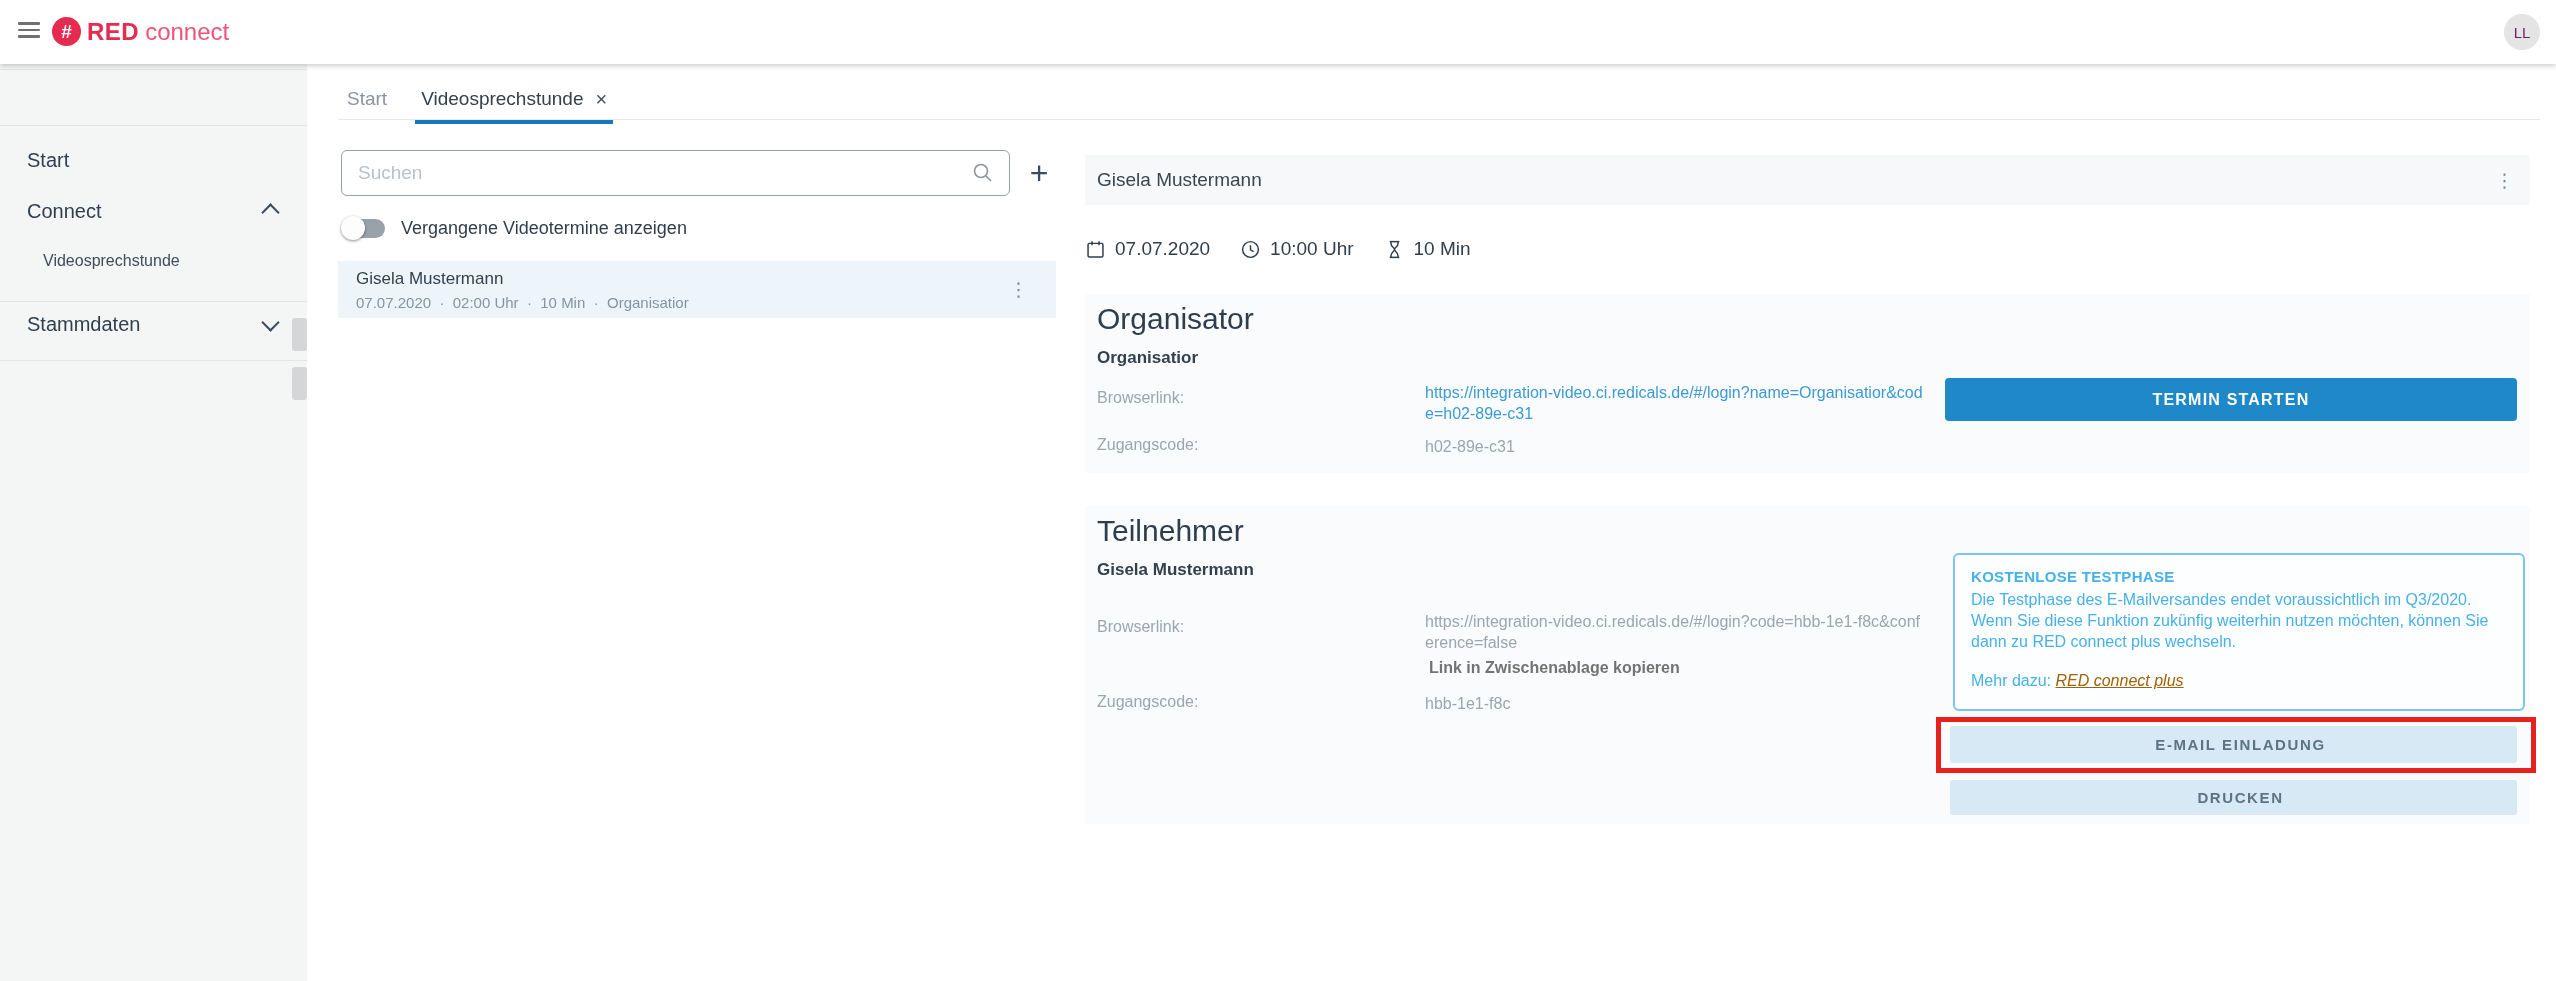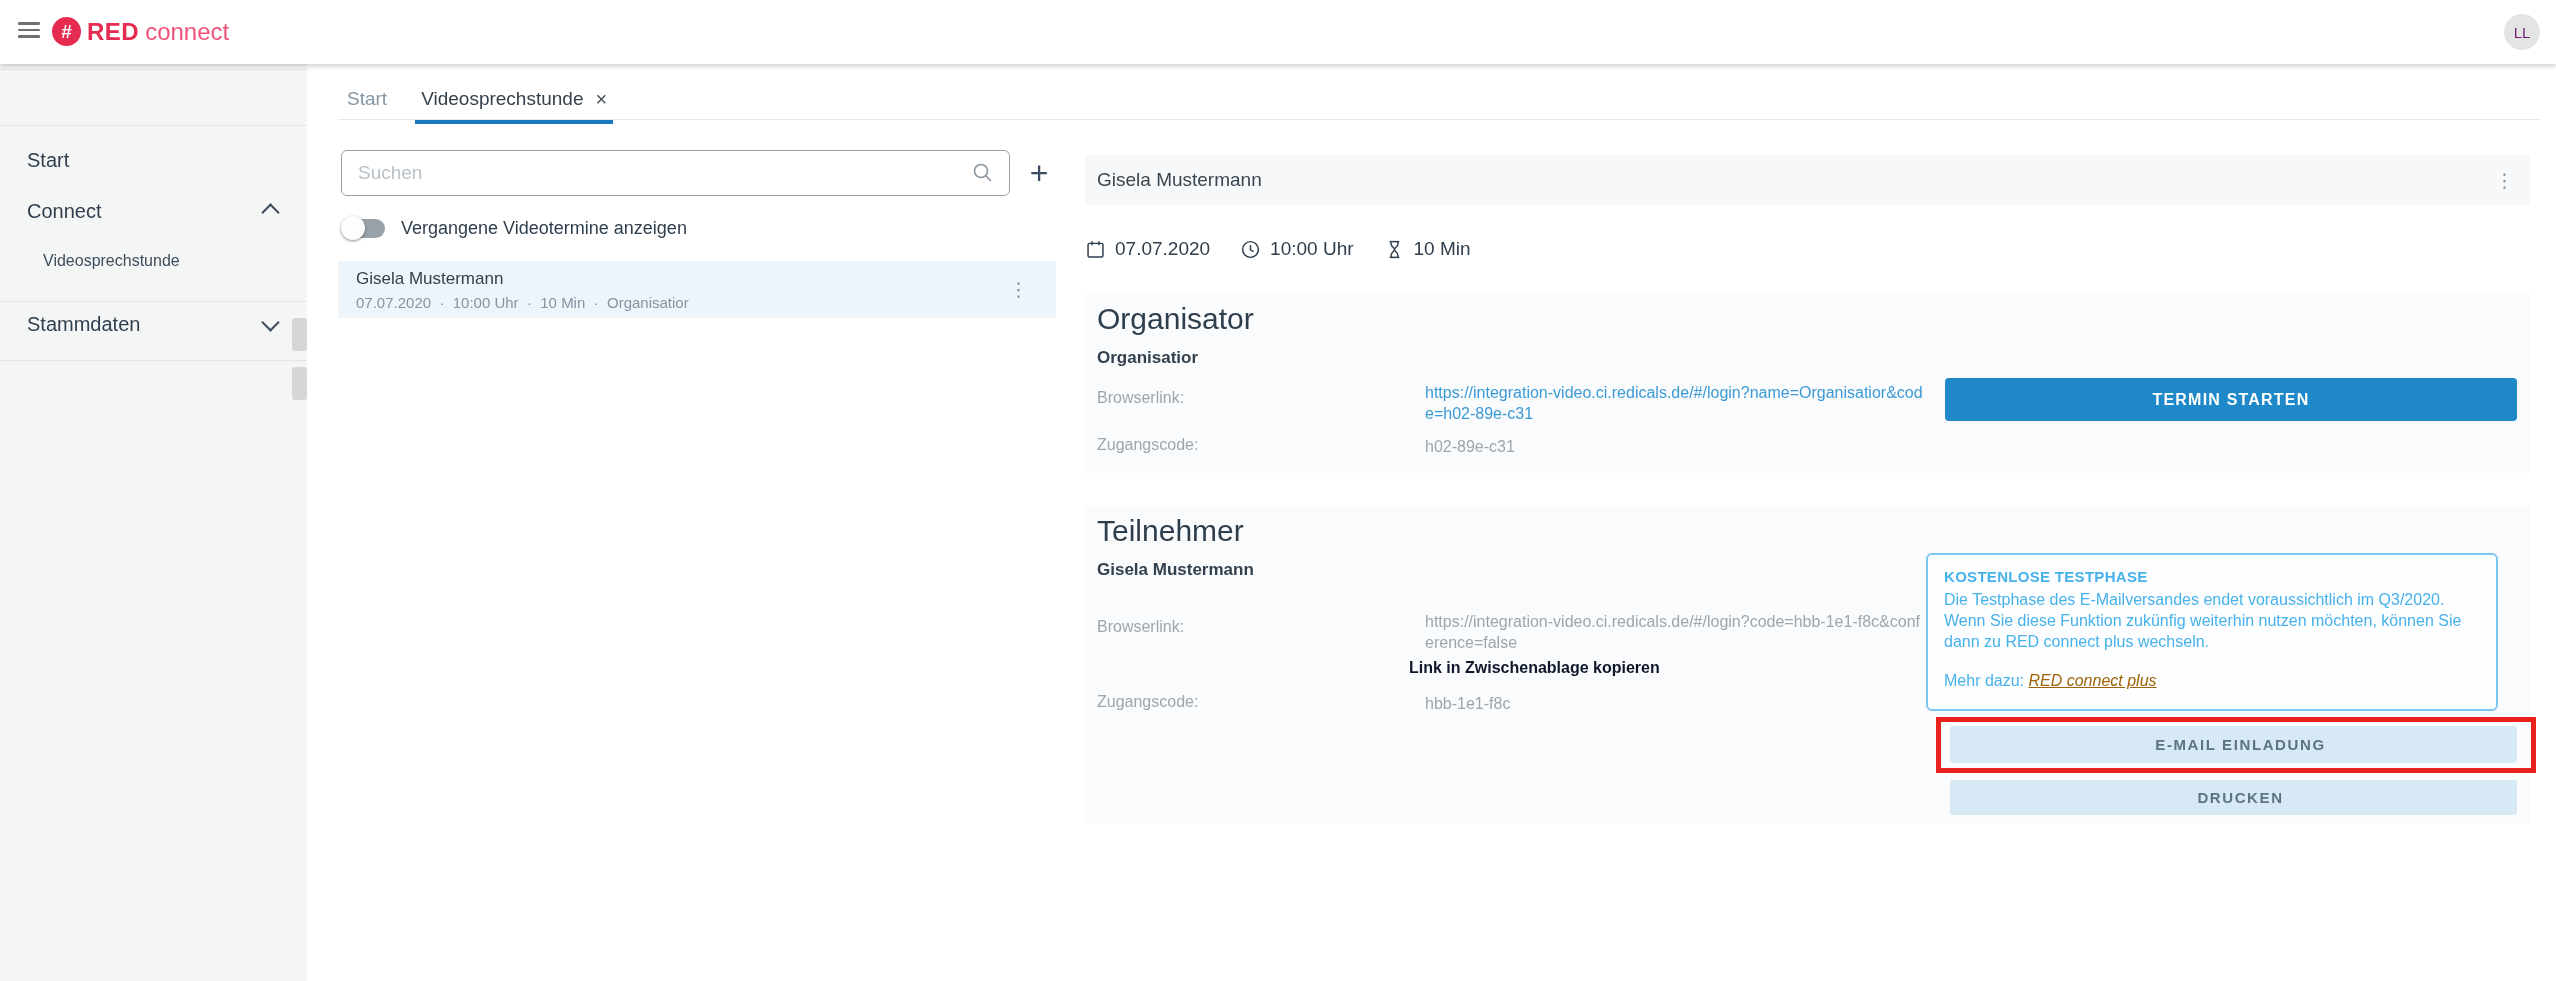--- a/index.html
+++ b/index.html
@@ -74,29 +74,29 @@
   .info-item{display:flex;align-items:center;gap:9px;font-size:19px;color:#2f3e4d;}
   .info-item svg{display:block;}
 
   .card{position:absolute;left:1085px;width:1445px;background:#fafbfc;}
   .card-h{position:absolute;left:12px;font-size:30px;font-weight:normal;color:#2f3e4d;margin:0;}
   .card-sub{position:absolute;left:12px;font-size:17px;font-weight:bold;color:#33414e;}
   .fld-label{position:absolute;left:12px;font-size:16px;color:#9ba6ae;}
   .fld-value{position:absolute;left:340px;font-size:16px;color:#9ba6ae;line-height:21px;}
   .link-blue{color:#3b9ad6;}
   .wrapval{width:500px;word-break:break-all;}
-  .copy-link{position:absolute;left:324px;font-size:16px;font-weight:bold;color:#0f172a;cursor:pointer;}
+  .copy-link{position:absolute;left:344px;font-size:16px;font-weight:bold;color:#737373;cursor:pointer;}
 
   .btn-primary{position:absolute;left:860px;top:84px;width:572px;height:43px;background:#1e88c9;
                border:none;border-radius:4px;color:#fff;font-size:16px;font-weight:bold;
                letter-spacing:1.2px;cursor:pointer;font-family:inherit;}
   .btn-light{position:absolute;width:567px;height:37px;background:#d7e9f4;border:none;border-radius:3px;
              color:#5c7482;font-size:15px;font-weight:bold;letter-spacing:1.6px;cursor:pointer;font-family:inherit;padding-left:20px;}
 
-  .trial{position:absolute;left:841px;top:47px;width:572px;height:158px;box-sizing:border-box;
+  .trial{position:absolute;left:868px;top:47px;width:572px;height:158px;box-sizing:border-box;
          border:2px solid #7cc5ef;border-radius:6px;background:#fdfeff;padding:13px 16px;}
   .trial-title{font-size:15px;font-weight:bold;color:#47b1ea;letter-spacing:.3px;}
   .trial-body{margin-top:4px;font-size:16px;color:#47b1ea;line-height:21px;}
   .trial-more{margin-top:20px;font-size:16px;color:#47b1ea;}
   .trial-more a{color:#a16207;text-decoration:underline;cursor:pointer;font-style:italic;}
 
   .annotation{position:absolute;left:851px;top:211px;width:600px;height:56px;box-sizing:border-box;
               border:5px solid #e8211d;pointer-events:none;z-index:30;}
 </style>
 </head>
@@ -157,21 +157,21 @@
     <div class="toggle">
       <div class="toggle-track"></div>
       <div class="toggle-knob"></div>
     </div>
     <span class="toggle-label">Vergangene Videotermine anzeigen</span>
   </div>
 
   <div class="appt">
     <div class="appt-text">
       <div class="appt-name">Gisela Mustermann</div>
-      <div class="appt-meta">07.07.2020  ·  10:00 Uhr  ·  10 Min  ·  Organisatior</div>
+      <div class="appt-meta">07.07.2020  ·  02:00 Uhr  ·  10 Min  ·  Organisatior</div>
     </div>
     <span class="kebab">⋮</span>
   </div>
 
   <div class="detail-header">
     <span class="detail-title">Gisela Mustermann</span>
     <span class="kebab">⋮</span>
   </div>
 
   <div class="info-row">

